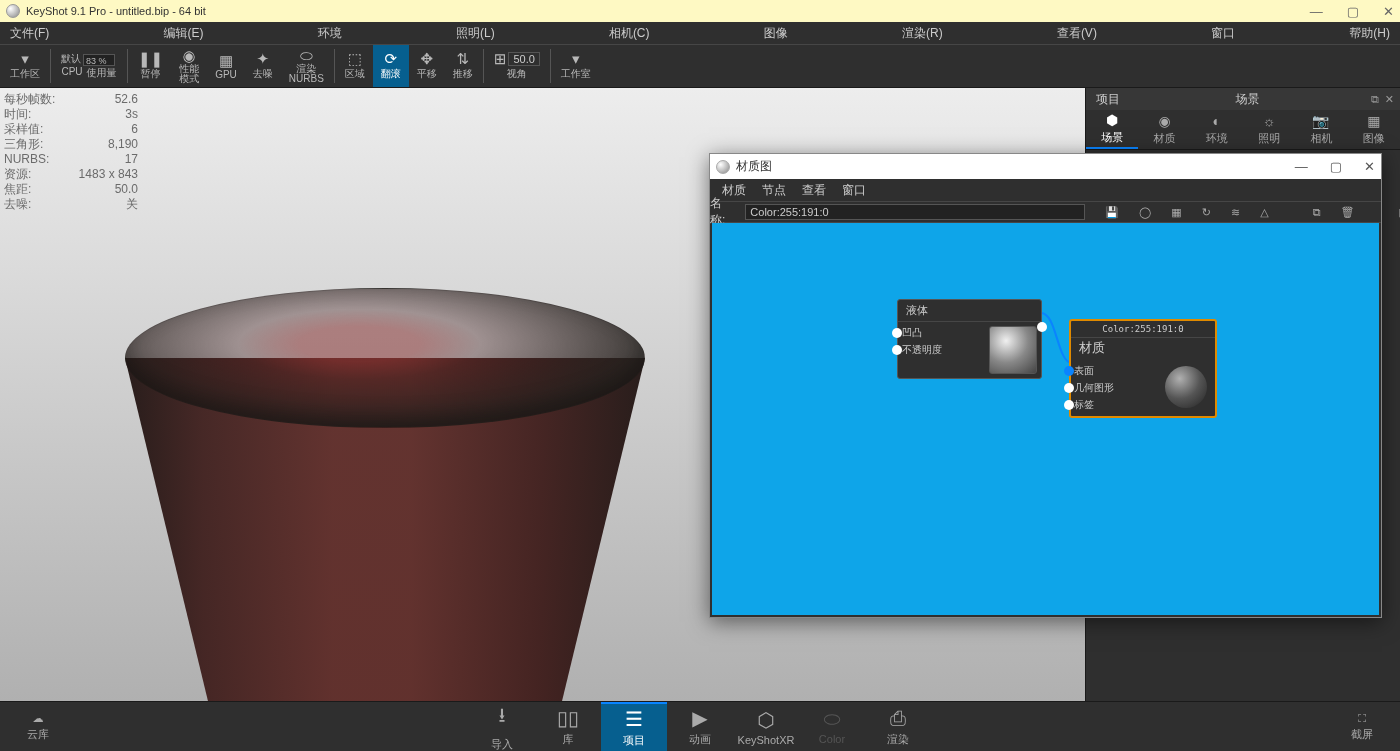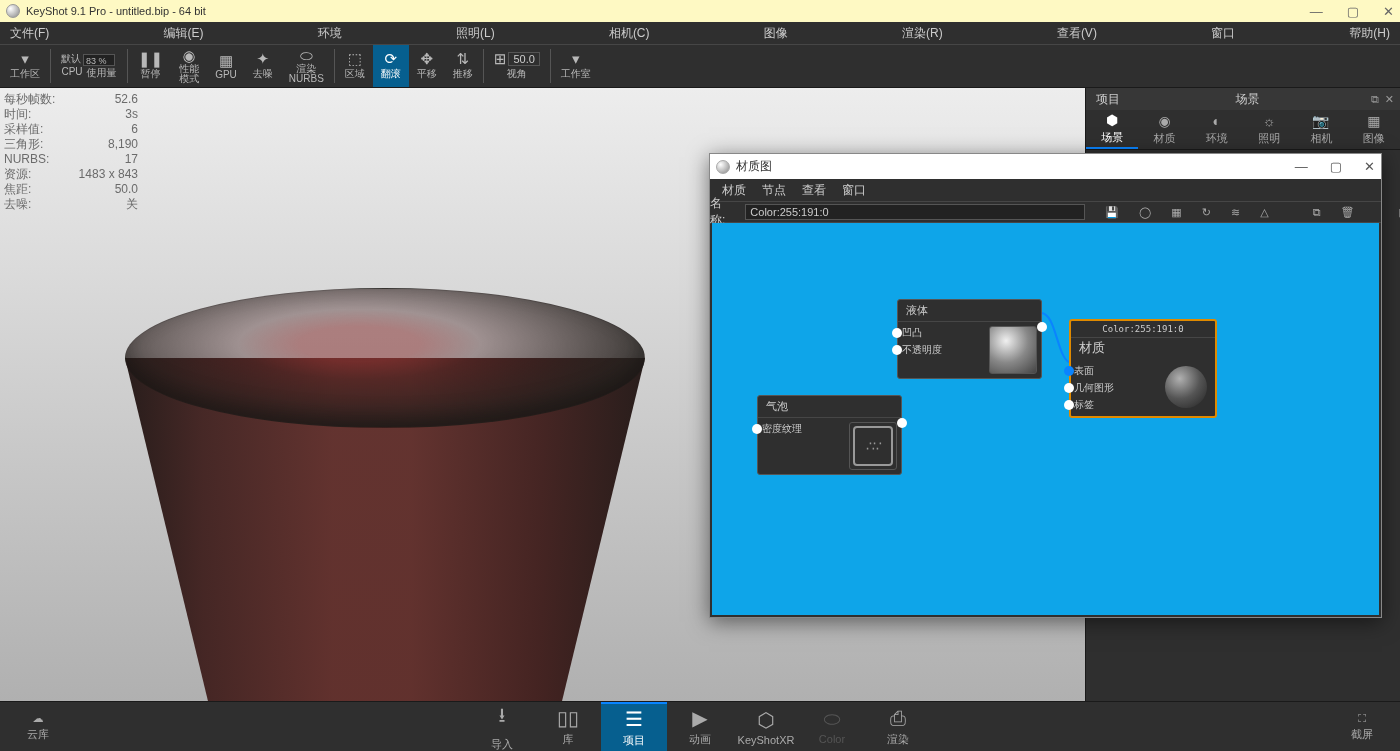--- a/index.html
+++ b/index.html
@@ -327,36 +327,20 @@
               <span class="dot" style="margin-left:-12px;"></span>
               <span>不透明度</span>
             </div>
         </div>
         <div style="flex:1"></div>
         <div class="nthumb sphere1"></div>
         <span class="dot" style="position:absolute;right:-6px;top:22px;"></span>
       </div>
     </div>
 
-    <div class="node" style="left:45px;top:172px;width:145px;">
-      <div class="nhead">气泡</div>
-      <div class="nbody">
-        <div class="nports">
-          <div class="nport">
-              <span class="dot" style="margin-left:-12px;"></span>
-              <span>密度纹理</span>
-            </div>
-        </div>
-        <div style="flex:1"></div>
-        <div class="nthumb">
-            <div class="bubbles-ico"></div>
-          </div>
-        <span class="dot" style="position:absolute;right:-6px;top:22px;"></span>
-      </div>
-    </div>
 
     <div class="node selected" style="left:357px;top:96px;width:148px;">
       <div class="nhead mono" style="font-size:9px;">Color:255:191:0</div>
       <div class="nhead" style="border-bottom:none;font-size:13px;padding-top:1px;">材质</div>
       <div class="nbody">
         <div class="nports">
           <div class="nport">
               <span class="dot blue" style="margin-left:-13px;"></span>
               <span>表面</span>
             </div>

